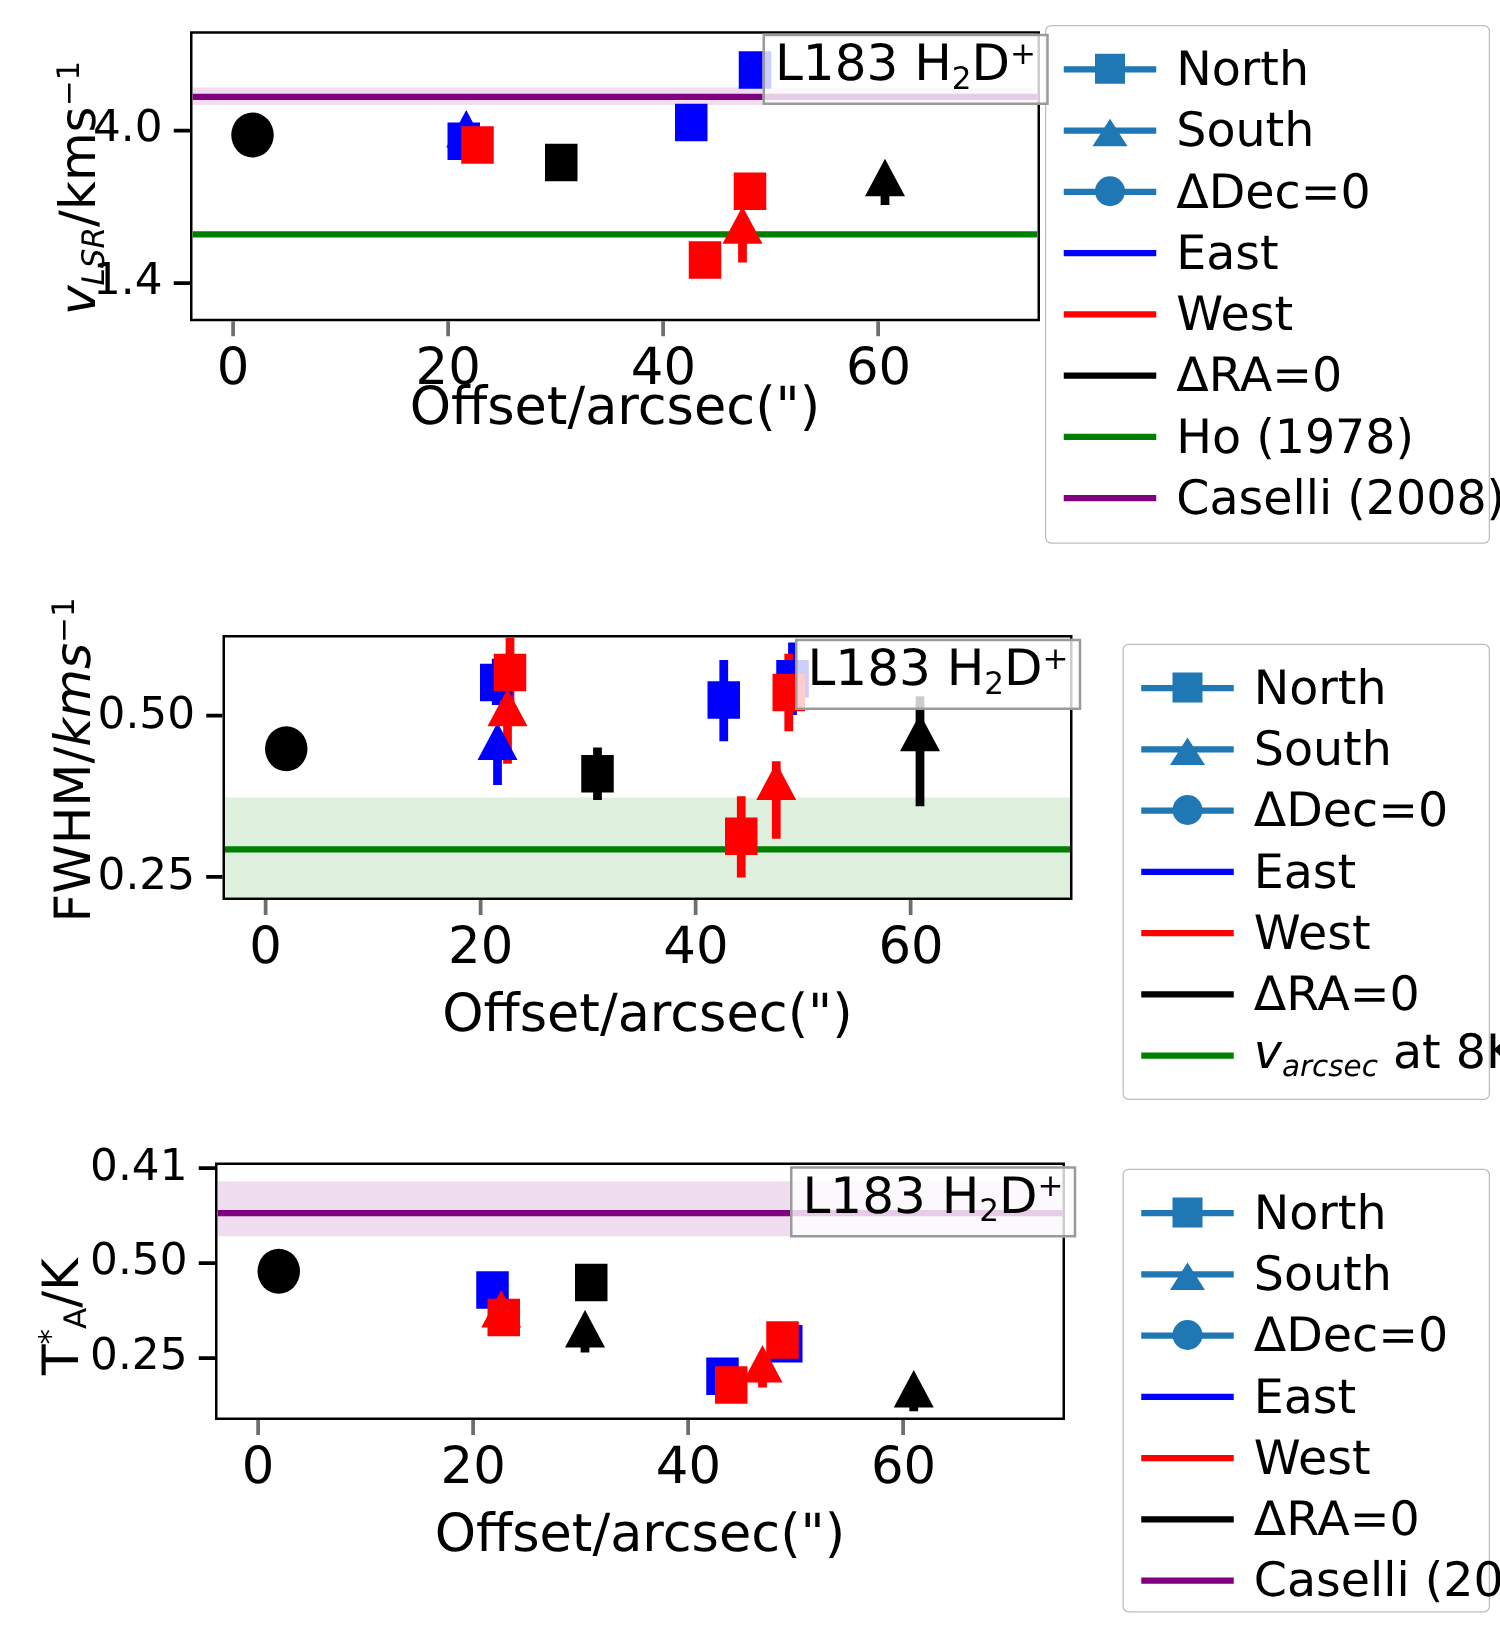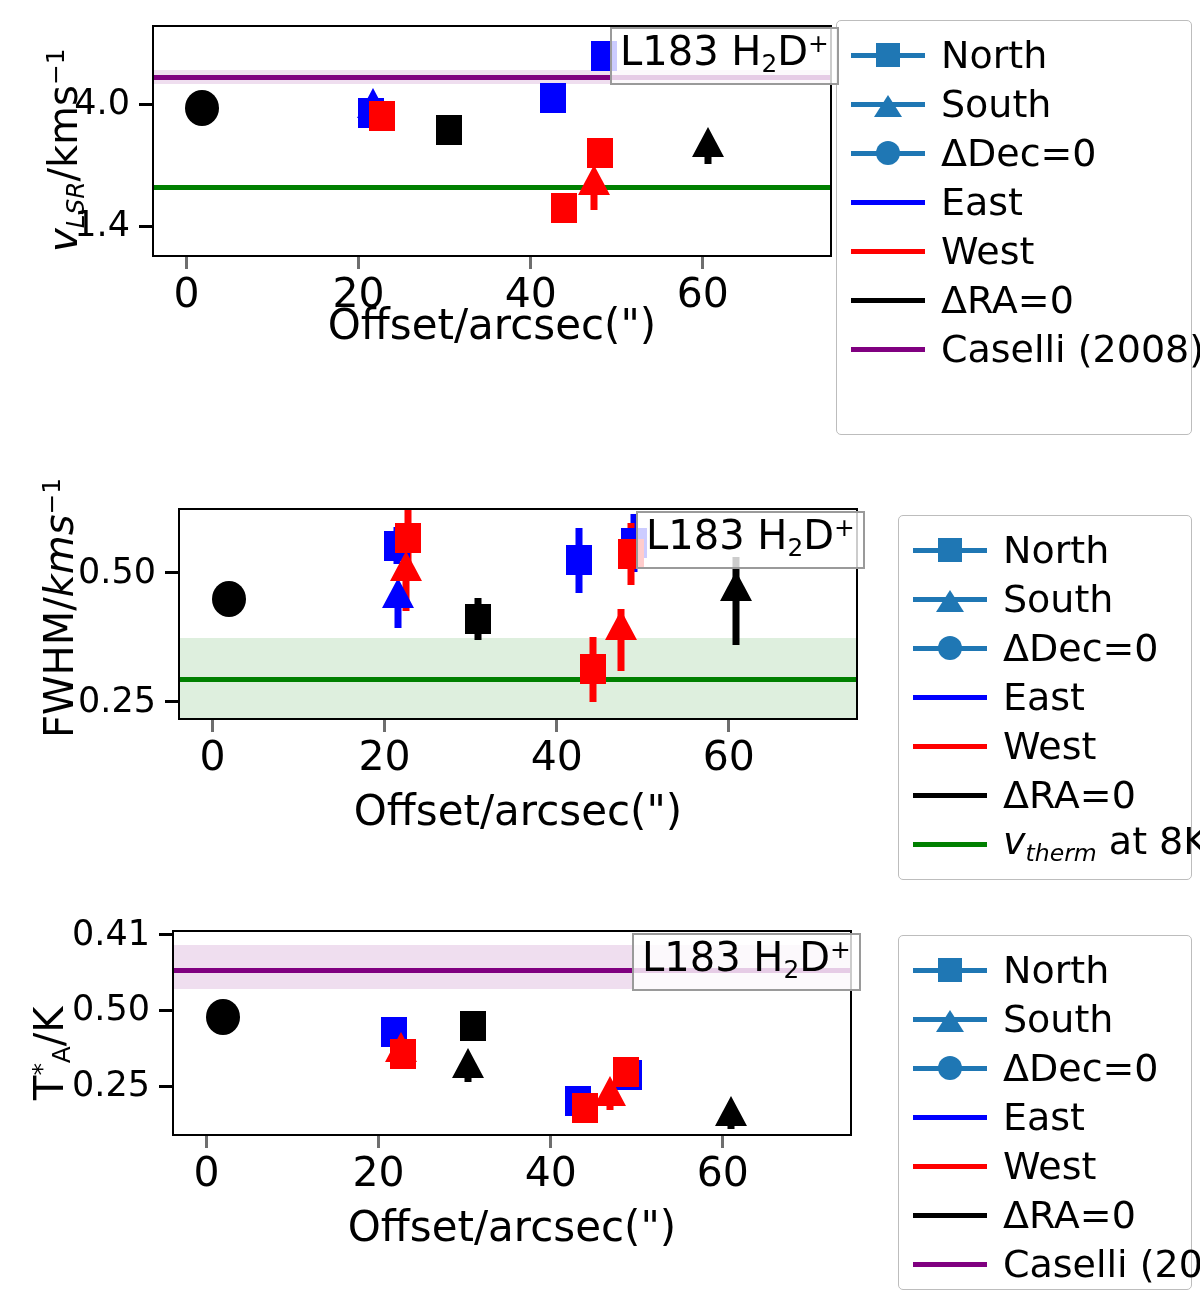--- a/index.html
+++ b/index.html
@@ -131,20 +131,26 @@
             <div class="legkey">
               <div class="kline" style="background:#ff0000;"></div>
             </div>
             <div class="legtext">West</div>
           </div>
           <div class="legrow">
             <div class="legkey">
               <div class="kline" style="background:#000000;"></div>
             </div>
             <div class="legtext">ΔRA=0</div>
+          </div>
+          <div class="legrow">
+            <div class="legkey">
+              <div class="kline" style="background:#008000;"></div>
+            </div>
+            <div class="legtext">Ho (1978)</div>
           </div>
           <div class="legrow">
             <div class="legkey">
               <div class="kline" style="background:#800080;"></div>
             </div>
             <div class="legtext">Caselli (2008)</div>
           </div>
         </div>
       </div>
   </div>
@@ -235,21 +241,21 @@
           <div class="legrow">
             <div class="legkey">
               <div class="kline" style="background:#000000;"></div>
             </div>
             <div class="legtext">ΔRA=0</div>
           </div>
           <div class="legrow">
             <div class="legkey">
               <div class="kline" style="background:#008000;"></div>
             </div>
-            <div class="legtext"><i>v<span class="sub">therm</span></i> at 8K</div>
+            <div class="legtext"><i>v<span class="sub">arcsec</span></i> at 8K</div>
           </div>
         </div>
       </div>
   </div>
 
   <div class="panel">
     <div class="plotbox" id="box3" style="left:172px;top:930px;width:680px;height:206px;">
         <div class="hband" style="top:12.723529411764702px;height:43.92647058823533px;background:#800080;opacity:0.13;"></div>
         <div class="hline" style="top:36.2764705882353px;height:5px;background:#800080;"></div>
         <div class="errbar" style="left:220.35443037974684px;top:93.0029411764706px;height:14.54117647058824px;background:#0000ff;"></div>

